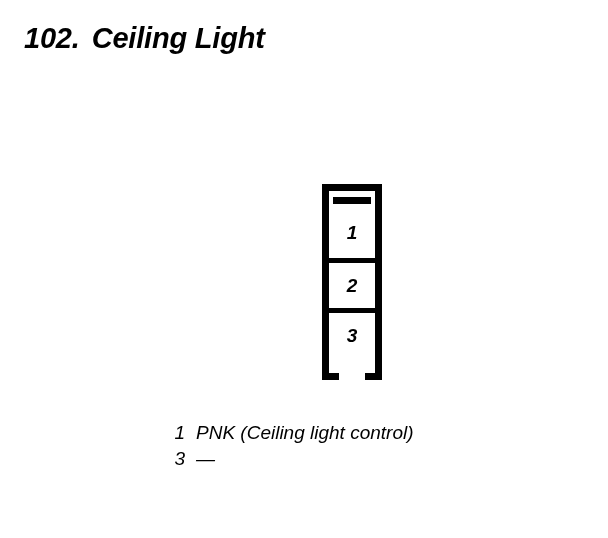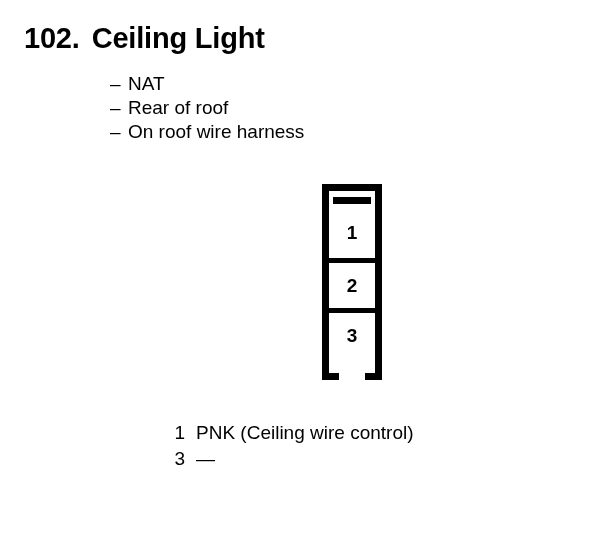--- a/index.html
+++ b/index.html
@@ -15,20 +15,21 @@
     color: #000000;
     overflow: hidden;
   }
 
   #page {
     position: absolute;
     left: 0; top: 0;
     width: 608px;
     height: 538px;
     background: #ffffff;
+    font-style: italic;
   }
 
   
   .heading {
     position: absolute;
     left: 24px;
     top: 21px;
     font-size: 29px;
     font-weight: bold;
     letter-spacing: -0.2px;
@@ -194,31 +195,20 @@
 </style>
 </head>
 <body>
 
 <div id="page">
 
   <div class="heading">
     <span class="num">102.</span><span>Ceiling Light</span>
   </div>
 
-  <div class="desc-list">
-    <span class="desc-row">
-      <span class="desc-dash">–</span><span>NAT</span>
-    </span>
-    <span class="desc-row">
-      <span class="desc-dash">–</span><span>Rear of roof</span>
-    </span>
-    <span class="desc-row">
-      <span class="desc-dash">–</span><span>On roof wire harness</span>
-    </span>
-  </div>
 
   <div class="connector">
     <div class="conn-body">
       <div class="wall-top"></div>
       <div class="wall-left"></div>
       <div class="wall-right"></div>
       <div class="wall-bottom"></div>
       <div class="top-slot"></div>
       <div class="top-slot-sides-l"></div>
       <div class="top-slot-sides-r"></div>
@@ -235,20 +225,20 @@
         </div>
         <div class="pin-cell">
           <span>3</span>
         </div>
       </div>
     </div>
   </div>
 
   <div class="legend">
     <span class="legend-row">
-      <span class="legend-pin">1</span><span class="legend-label">PNK (Ceiling wire control)</span>
+      <span class="legend-pin">1</span><span class="legend-label">PNK (Ceiling light control)</span>
     </span>
     <span class="legend-row">
       <span class="legend-pin">3</span><span class="legend-label">—</span>
     </span>
   </div>
 
 </div>
 
 </body></html>

